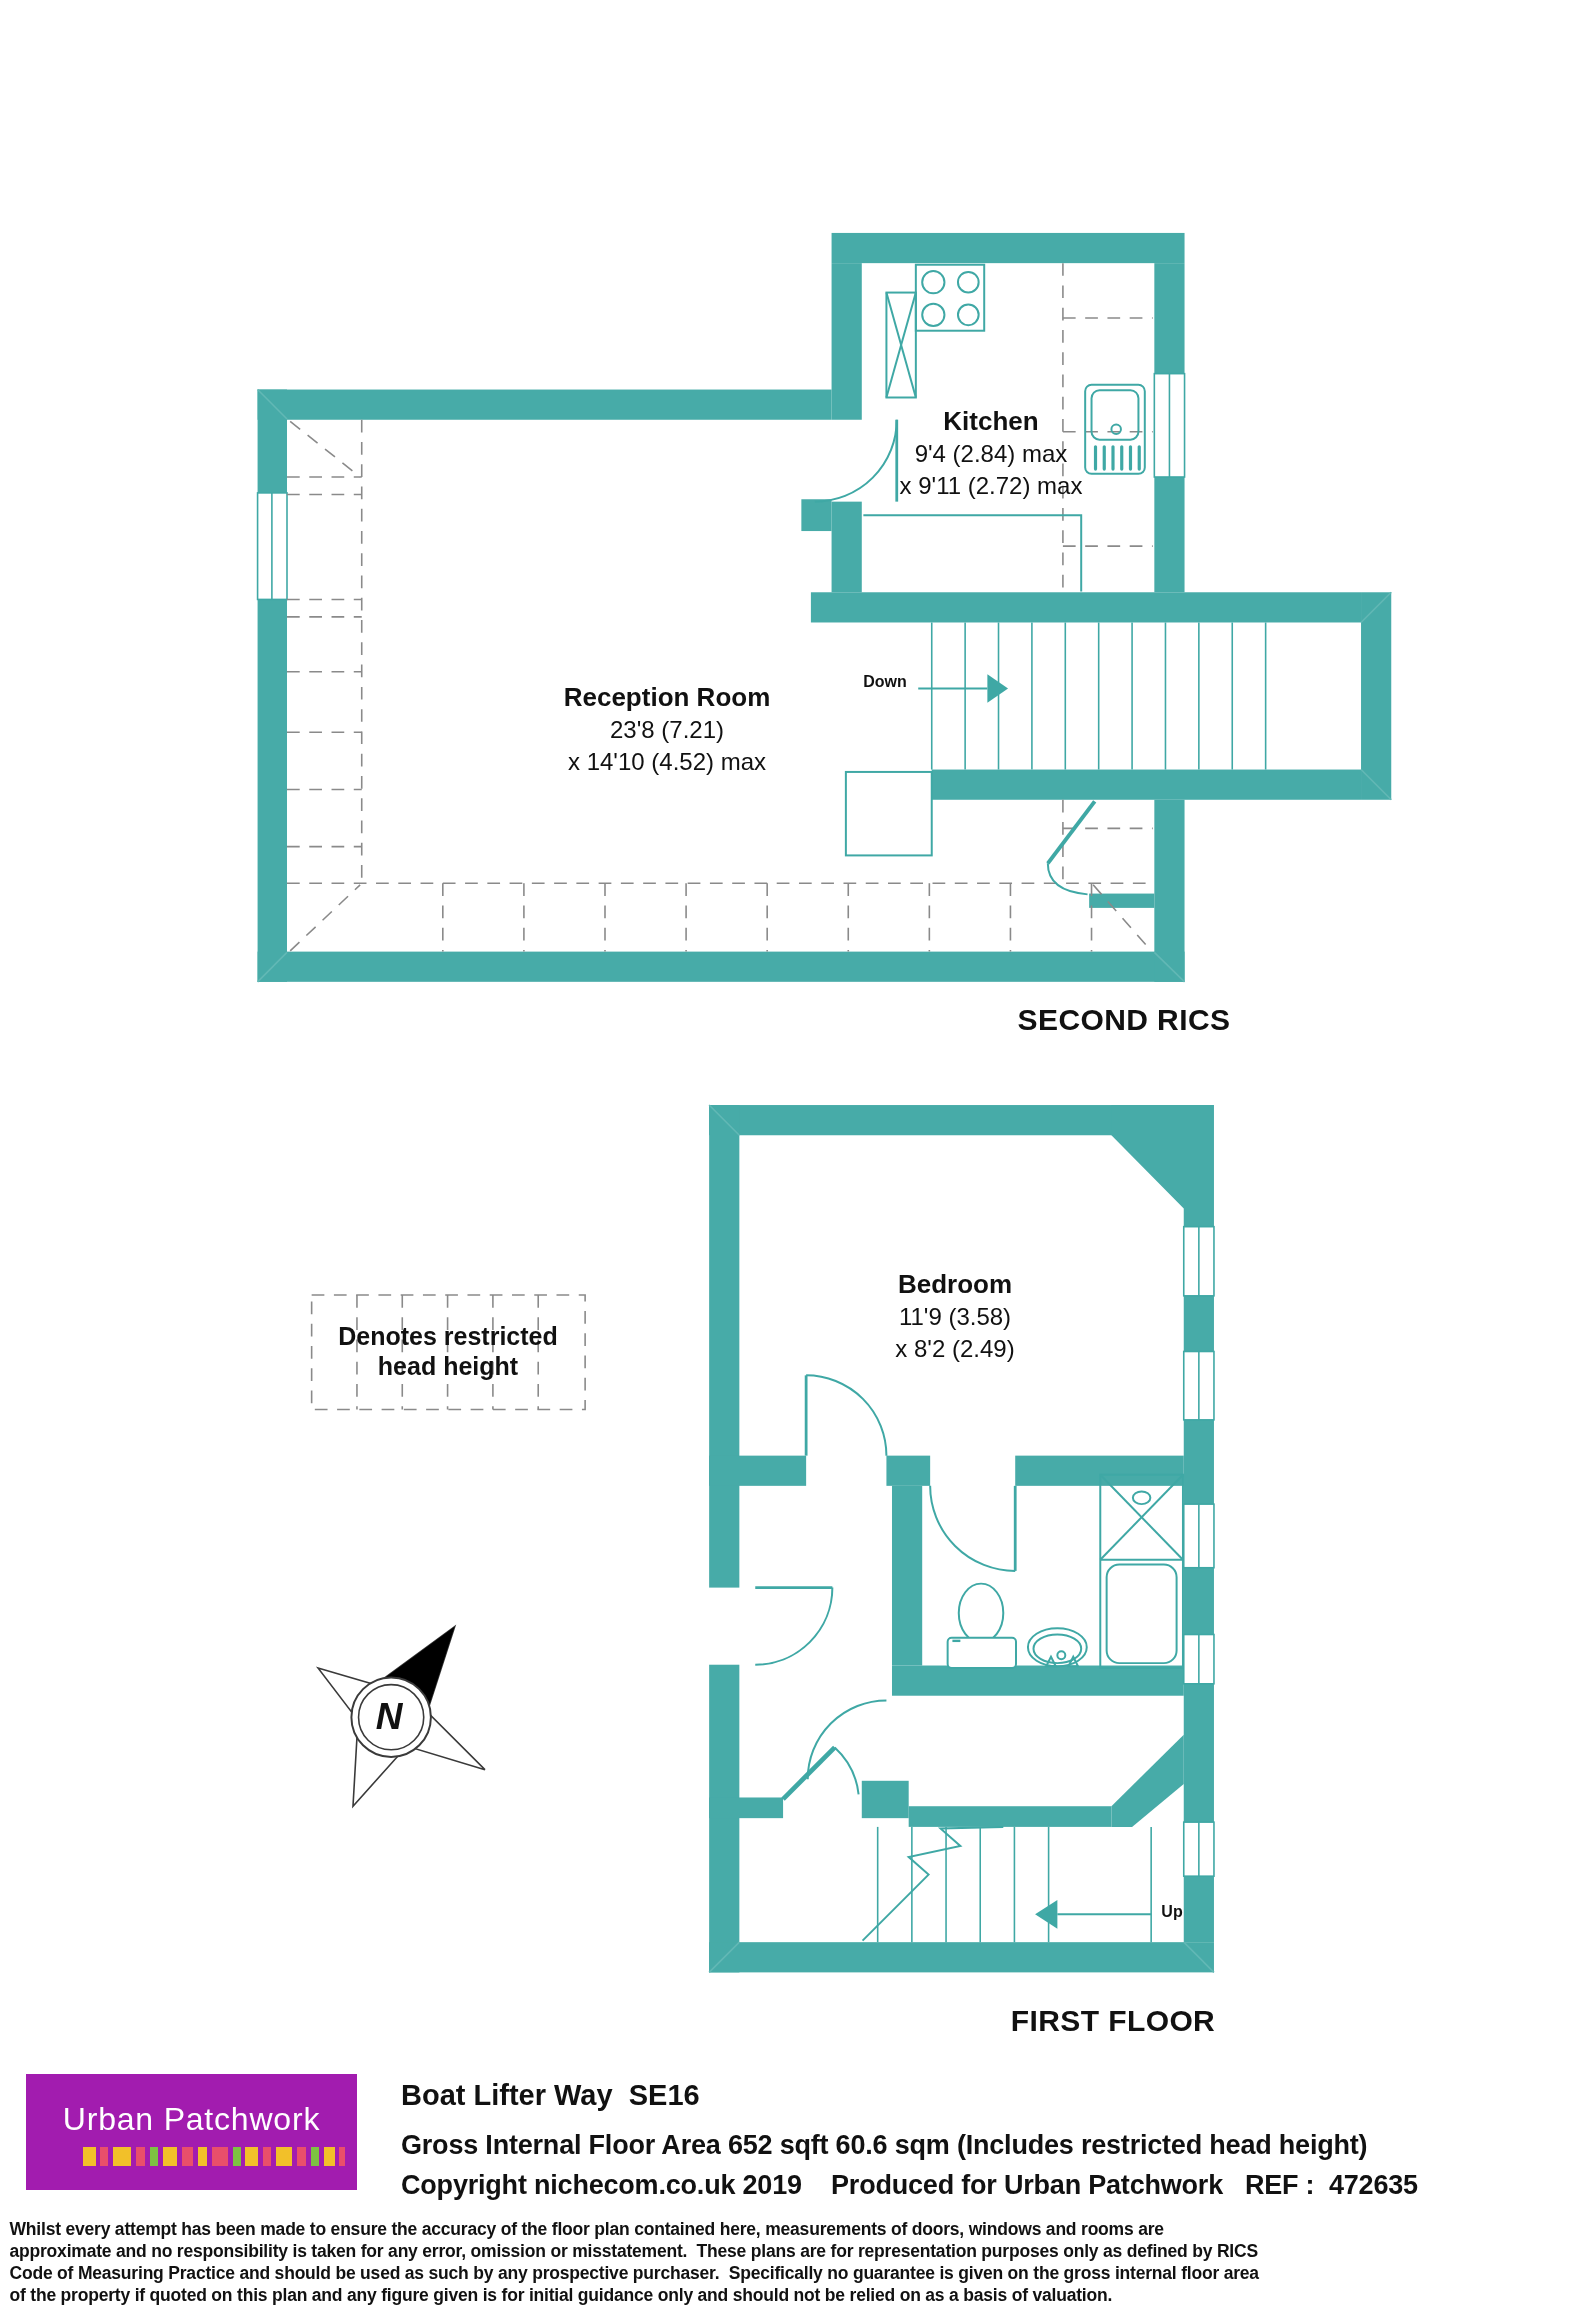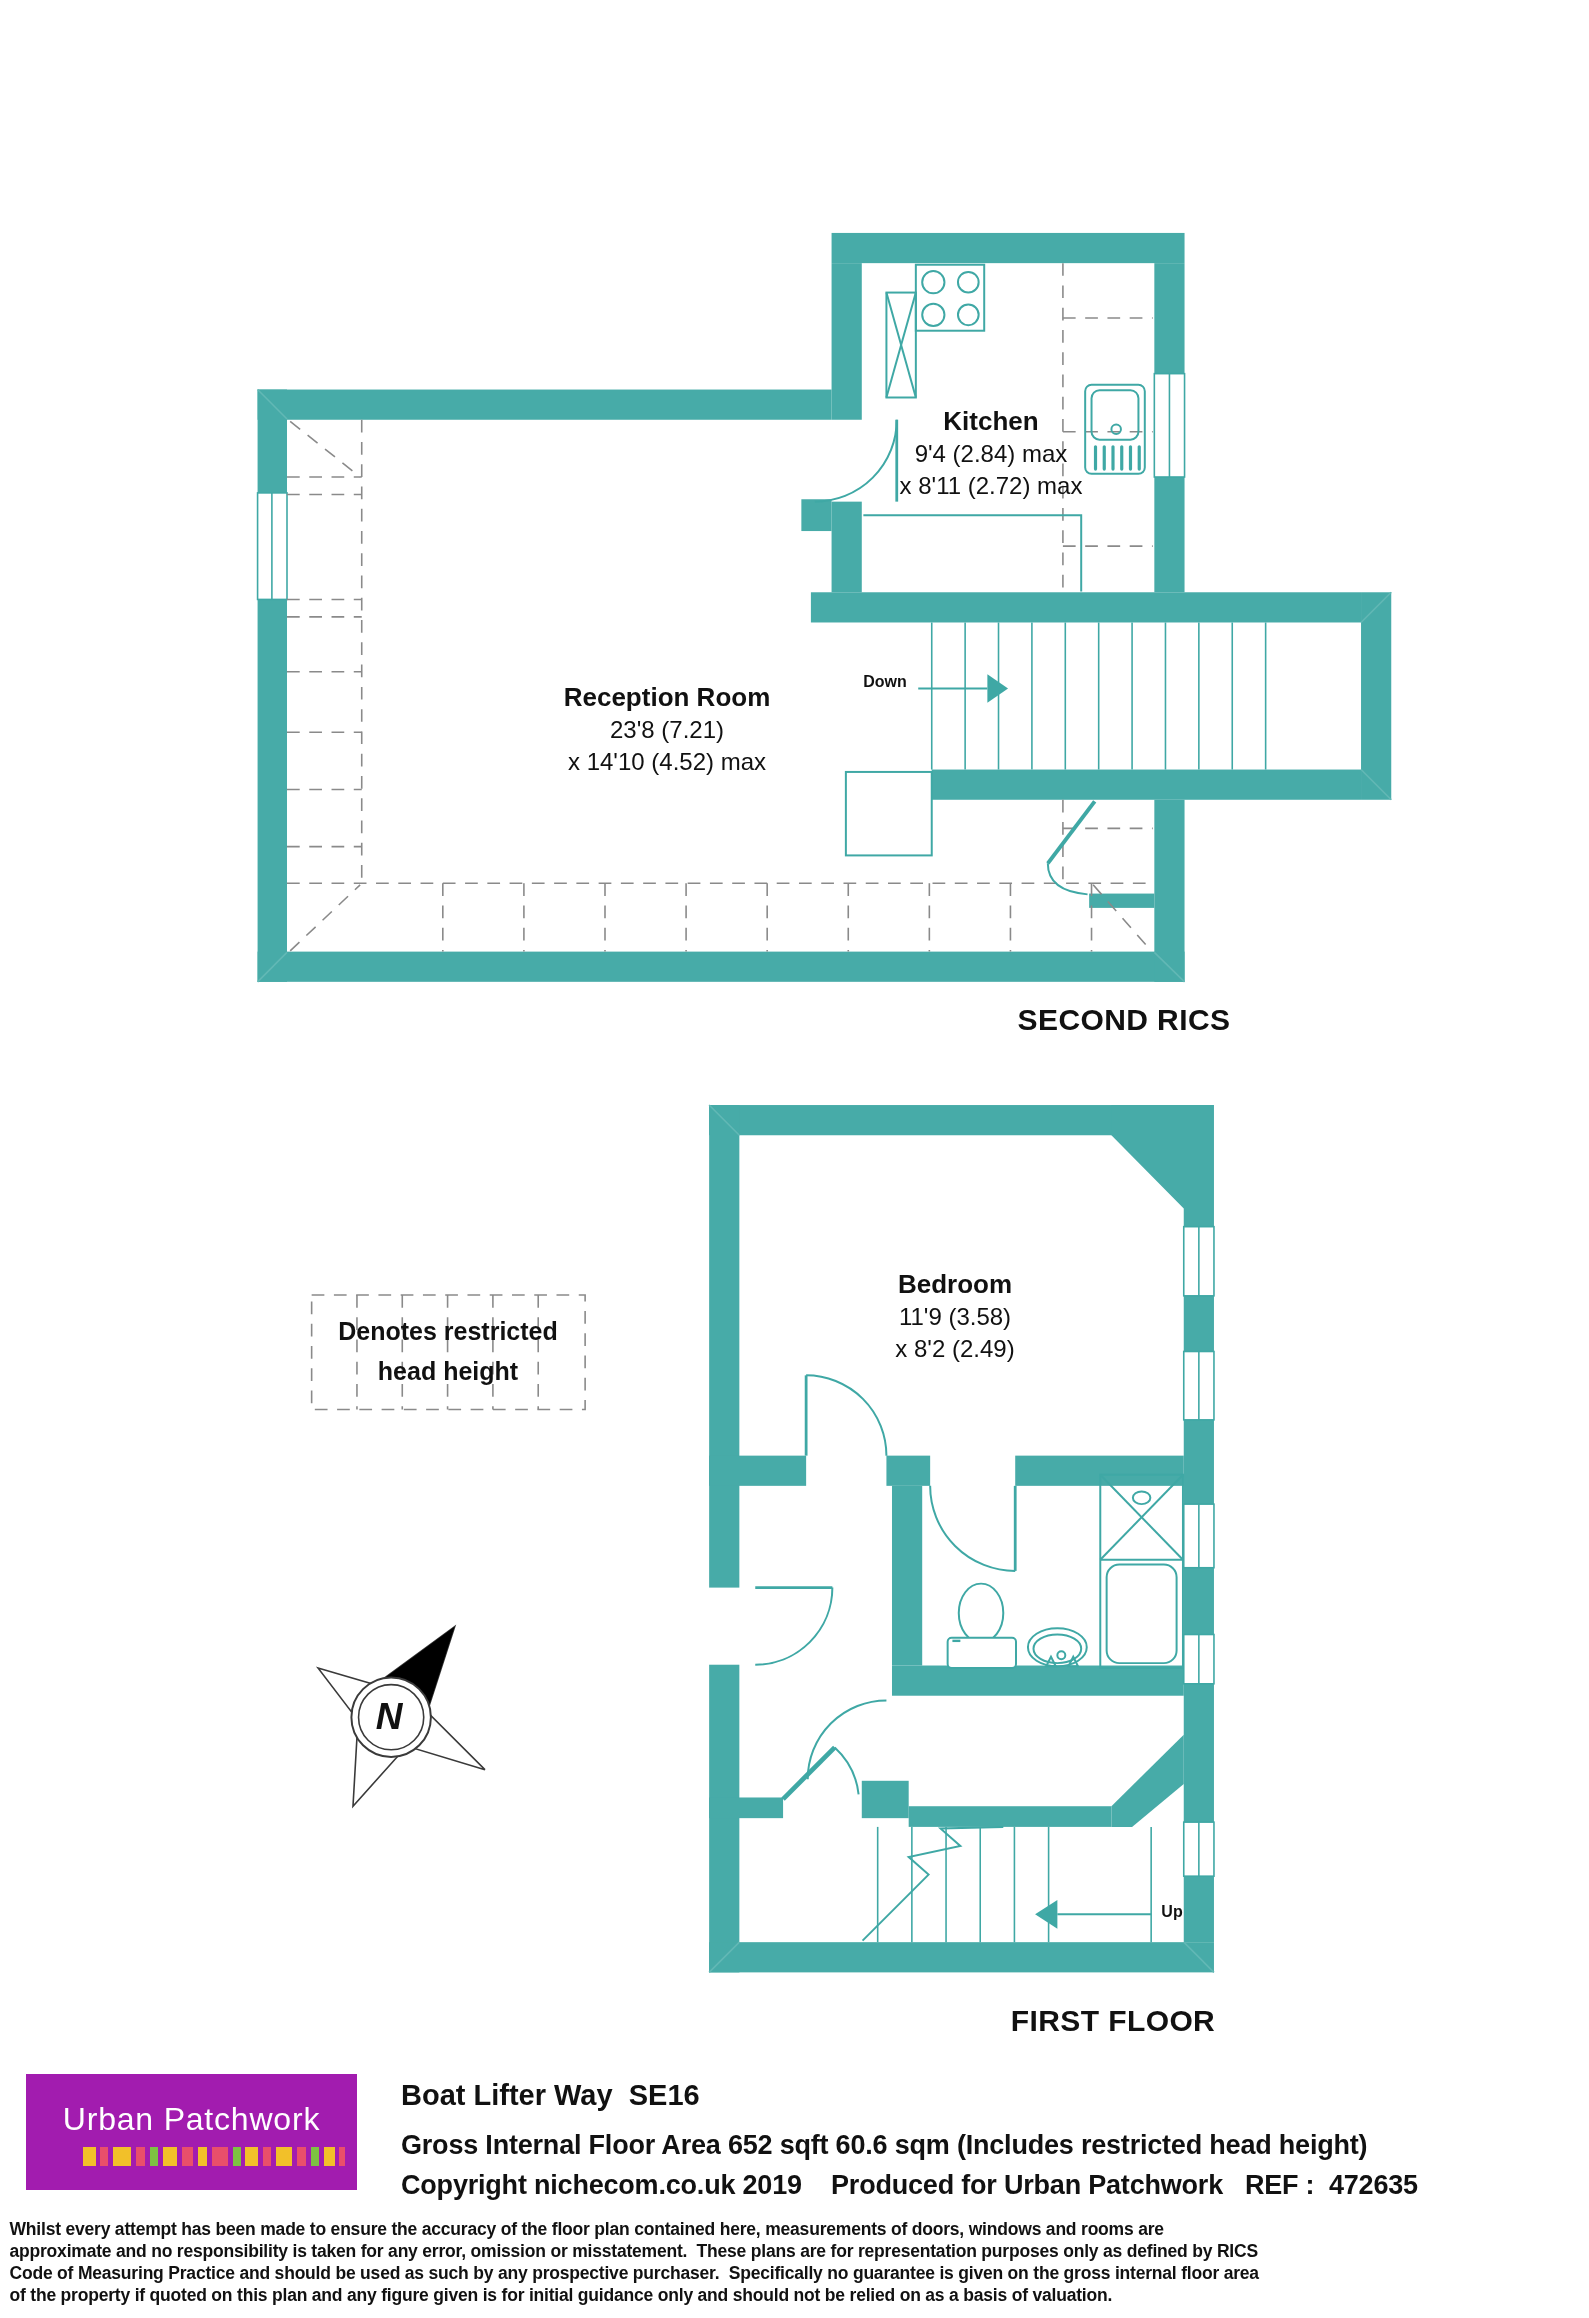--- a/index.html
+++ b/index.html
@@ -4,21 +4,21 @@
 <style>
   html,body { margin:0; padding:0; background:#ffffff; }
   .page { position:relative; width:1590px; height:2319px; background:#ffffff;
           font-family:"Liberation Sans", sans-serif; color:#111; overflow:hidden; }
   .plan-svg { position:absolute; left:0; top:0; }
   .label { position:absolute; transform:translate(-50%,-50%); text-align:center; white-space:nowrap; }
   .room-name  { font-weight:bold; font-size:26px; line-height:33px; }
   .room-dims  { font-size:24px; line-height:32px; }
   .floor-title { font-weight:bold; font-size:30px; letter-spacing:0.4px; }
   .dir-label  { font-weight:bold; font-size:16px; }
-  .legend-text { font-weight:bold; font-size:25px; line-height:40px; white-space:normal; width:262px; }
+  .legend-text { font-weight:bold; font-size:25px; line-height:30px; white-space:normal; width:262px; }
   .compass-n { font-weight:bold; font-style:italic; font-size:37px; }
   .footer-line { position:absolute; left:401px; white-space:pre-wrap; font-weight:bold; }
   .addr { top:2079px; font-size:29px; }
   .area { top:2130px; font-size:27px; letter-spacing:-0.2px; }
   .copy { top:2170px; font-size:27px; letter-spacing:-0.2px; }
   .logo { position:absolute; left:26px; top:2074px; width:331px; height:116px; background:#a21caf; }
   .logo-text { position:absolute; left:0; right:0; top:27px; text-align:center;
                color:#ffffff; font-size:32px; letter-spacing:0.8px; }
   .logo-dashes { position:absolute; left:57px; top:73px; width:262px; height:19px;
                  display:flex; gap:4.8px; overflow:hidden; }
@@ -290,21 +290,21 @@
     <polygon points="572,2046 530,2176 444,2272 452,2134" fill="#ffffff" stroke="#3a3a3a" stroke-width="2"></polygon>
     <polygon points="572,2046 452,2134 530,2176" fill="#000000"></polygon>
     <circle cx="492" cy="2160" r="50" fill="#ffffff" stroke="#3a3a3a" stroke-width="2.5"></circle>
     <circle cx="492" cy="2160" r="41" fill="#ffffff" stroke="#3a3a3a" stroke-width="2"></circle>
   </g>
 </svg>
 
 <div class="label" style="left:991px; top:453px;">
   <div class="room-name">Kitchen</div>
   <div class="room-dims">9'4 (2.84) max</div>
-  <div class="room-dims">x 8'11 (2.72) max</div>
+  <div class="room-dims">x 9'11 (2.72) max</div>
 </div>
 
 <div class="label" style="left:667px; top:729px;">
   <div class="room-name">Reception Room</div>
   <div class="room-dims">23'8 (7.21)</div>
   <div class="room-dims">x 14'10 (4.52) max</div>
 </div>
 
 <div class="label" style="left:955px; top:1316px;">
   <div class="room-name">Bedroom</div>

